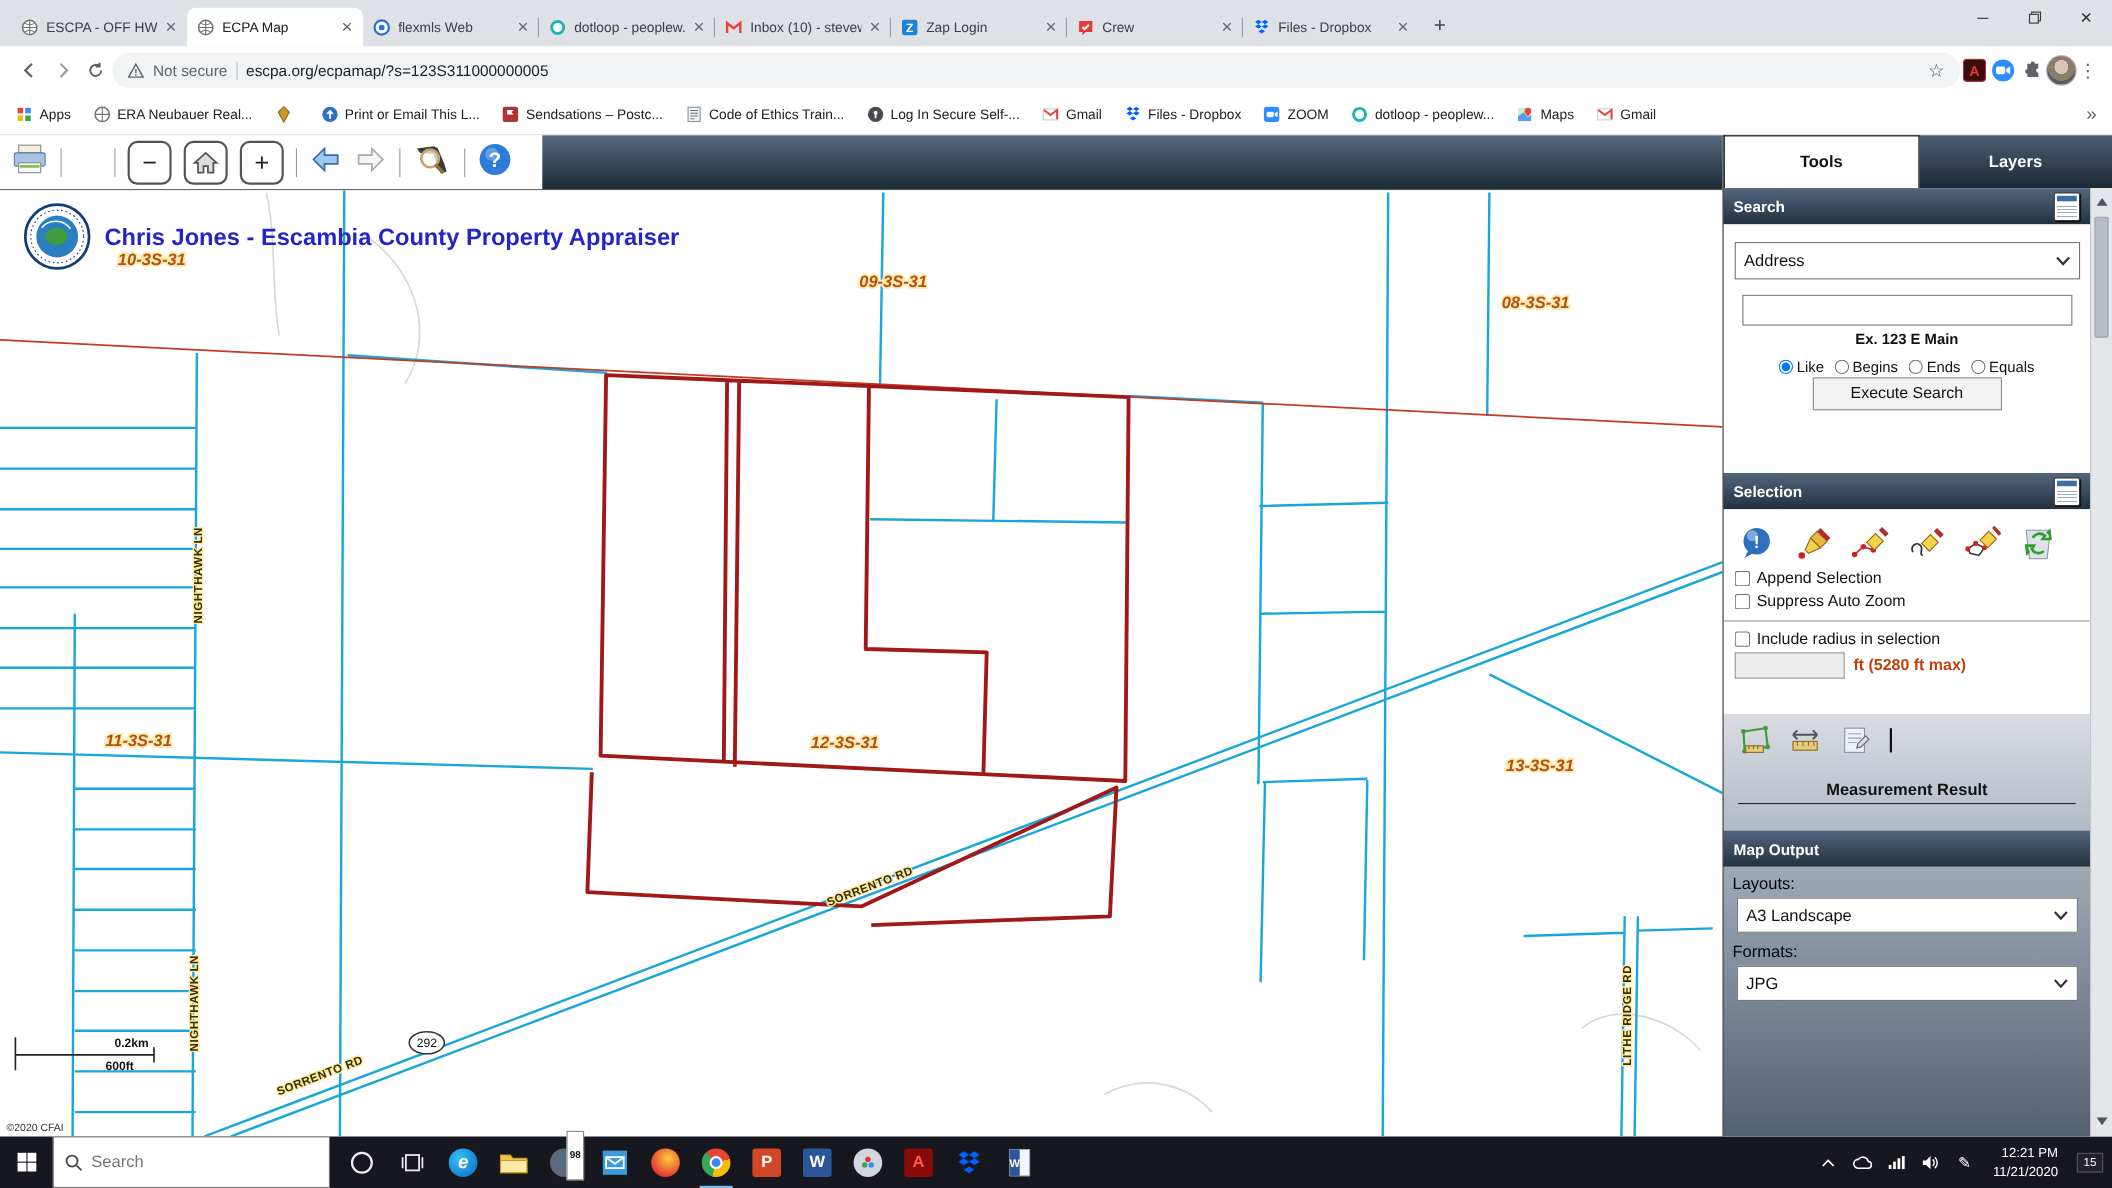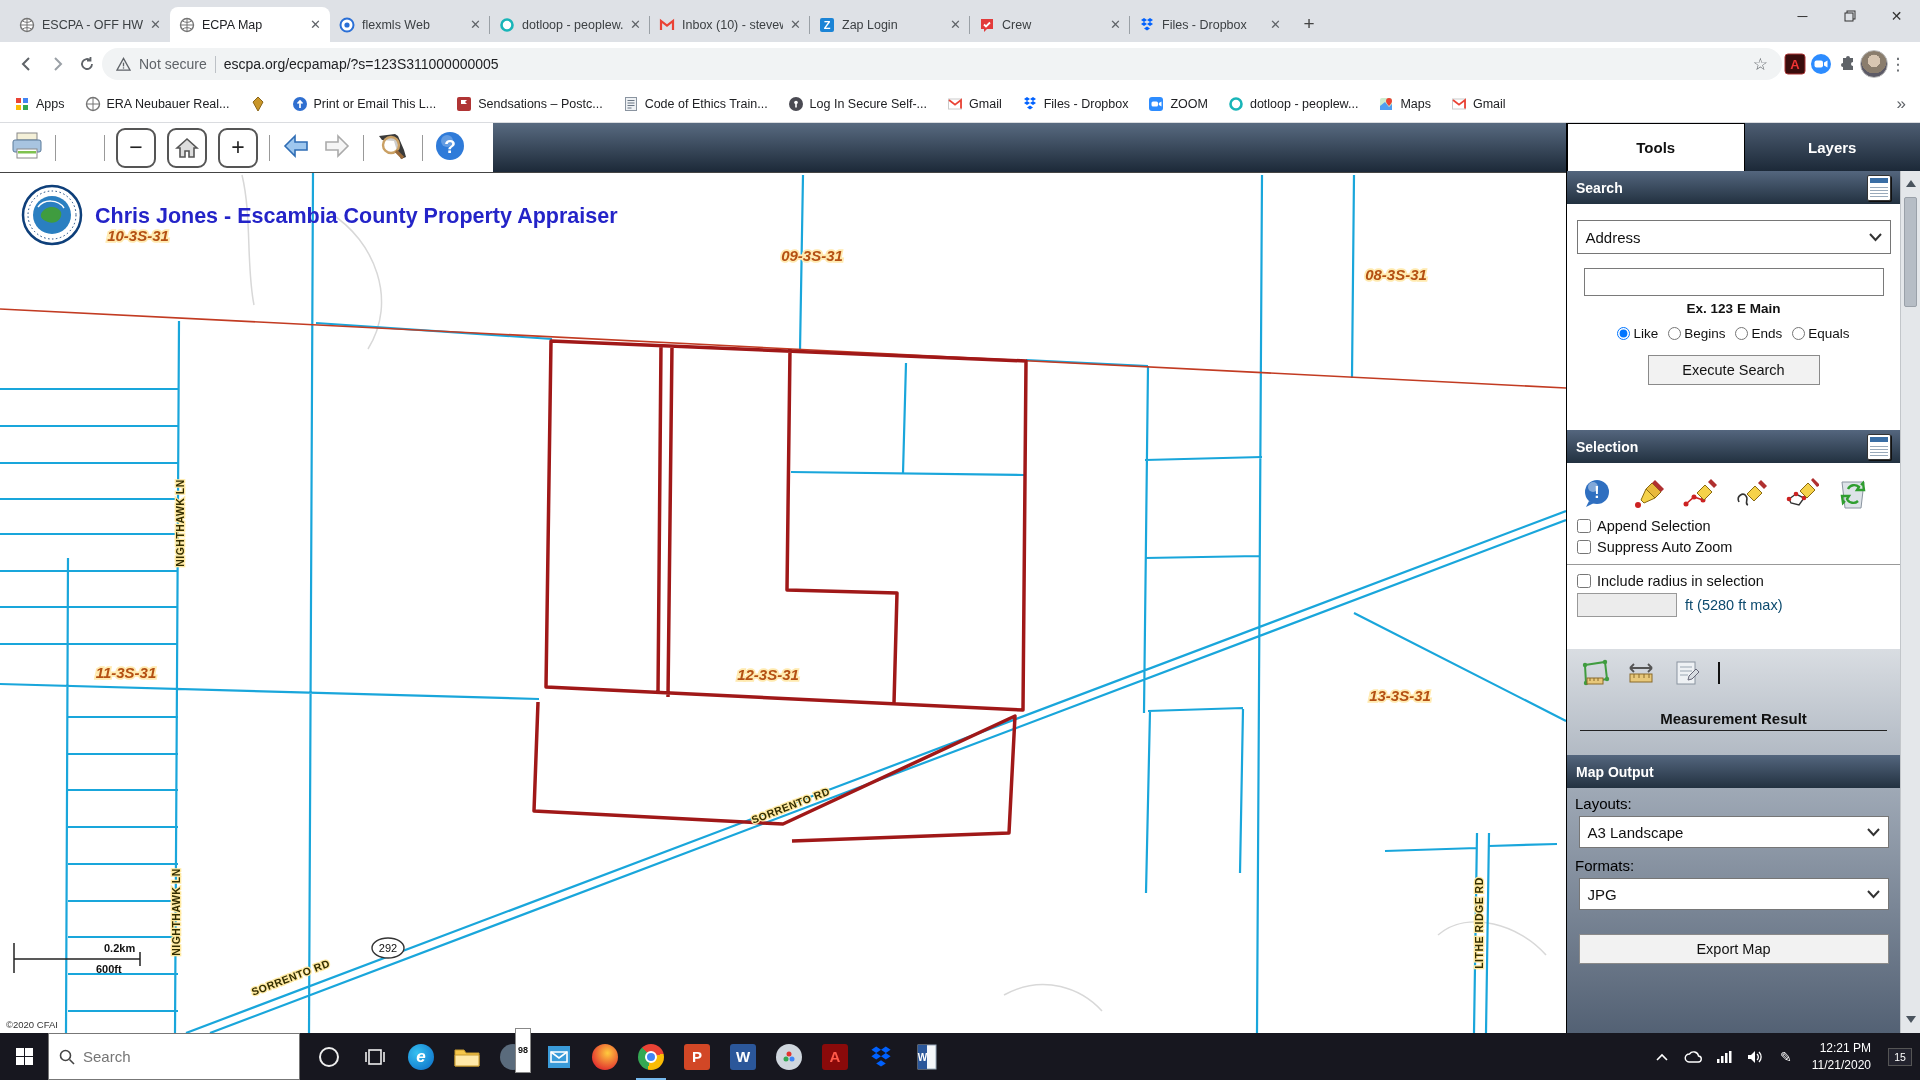--- a/index.html
+++ b/index.html
@@ -56,30 +56,30 @@
 .gridico::before{content:"";position:absolute;left:2px;right:2px;top:2px;height:5px;background:#3a6ea5}
 .gridico::after{content:"";position:absolute;left:2px;right:2px;top:9px;bottom:2px;background:repeating-linear-gradient(#fff 0 2px,#9ab 2px 3px)}
 .sbody{background:#fff}
 .searchb{height:226px}
 .selw{display:block;width:314px;margin:16px auto 0;height:34px;border:1px solid #767676;background:#fff;display:flex;align-items:center;padding:0 8px;font-size:15px;color:#111}
 .selw .sp{flex:1}
 .inpw{display:block;width:300px;margin:14px auto 0;height:28px;border:1px solid #7a7a7a;font-size:14px;padding:0 6px}
 .hint{text-align:center;font-weight:bold;font-size:13.5px;margin-top:5px;color:#111}
 .radios{display:flex;justify-content:center;gap:10px;margin-top:10px;font-size:13.5px;color:#111;align-items:center}
 .radios label{display:flex;align-items:center;gap:3px}
-.btn{display:block;margin:14px auto 0;width:172px;height:30px;background:#f2f2f2;border:1px solid #8a8a8a;font-size:14.5px;color:#111;text-align:center;line-height:28px}
+.btn{display:block;margin:2px auto 0;width:172px;height:30px;background:#f2f2f2;border:1px solid #8a8a8a;font-size:14.5px;color:#111;text-align:center;line-height:28px}
 .selb{height:186px}
 .tools6{display:flex;gap:13px;margin:12px 0 0 12px;align-items:center}
 .tools6 .ti{width:38px;height:38px;display:flex;align-items:center;justify-content:center}
 .chkrow{display:flex;align-items:center;gap:6px;font-size:14.5px;color:#111;margin:5px 0 0 10px}
 .chkrow input{width:14px;height:14px}
 .divd{border-top:1px solid #999;margin:9px 0 8px}
 .ftrow{display:flex;align-items:center;gap:8px;margin:4px 0 0 10px}
 .ftinp{width:100px;height:24px;background:#ececec;border:1px solid #999}
-.ftlab{font-weight:normal;font-size:14.5px;color:#0c4a6e}
+.ftlab{font-weight:bold;font-size:14.5px;color:#c2410c}
 .measb{height:106px;background:linear-gradient(#d9dde2,#b2bac4)}
 .micons{display:flex;gap:16px;margin:9px 0 0 13px;align-items:center}
 .micons .mi{width:30px;height:30px}
 .cursorbar{width:2px;height:22px;background:#111}
 .mres{margin-top:22px;text-align:center;font-weight:bold;font-size:15px;color:#111}
 .mhr{border-top:1.5px solid #222;width:92%;margin:3px auto 0}
 .outb{flex:1;background:linear-gradient(#9fa9b6,#536174);padding:4px 8px 0;display:flex;flex-direction:column}
 .olab{font-weight:normal;font-size:15px;color:#000;margin-top:3px}
 .oselect{width:310px;margin:4px auto 6px;height:32px;background:#fff;border:1px solid #767676;display:flex;align-items:center;padding:0 8px;font-size:15px;color:#111}
 .oselect .sp{flex:1}
@@ -594,21 +594,20 @@
               </svg>
           </div>
           <div class="olab">Formats:</div>
           <div class="oselect">
             <span>JPG</span>
               <span class="sp"></span>
             <svg width="13" height="9" viewBox="0 0 13 9">
                 <path d="M1 1l5.5 6L12 1" stroke="#333" stroke-width="2" fill="none"></path>
               </svg>
           </div>
-          <div class="obtn">Export Map</div>
         </div>
       </div>
 
       <div class="scrollcol">
         <div class="scup">
             <span class="triu"></span>
           </div>
         <div class="scthumb"></div>
         <div class="scdn">
             <span class="trid"></span>

